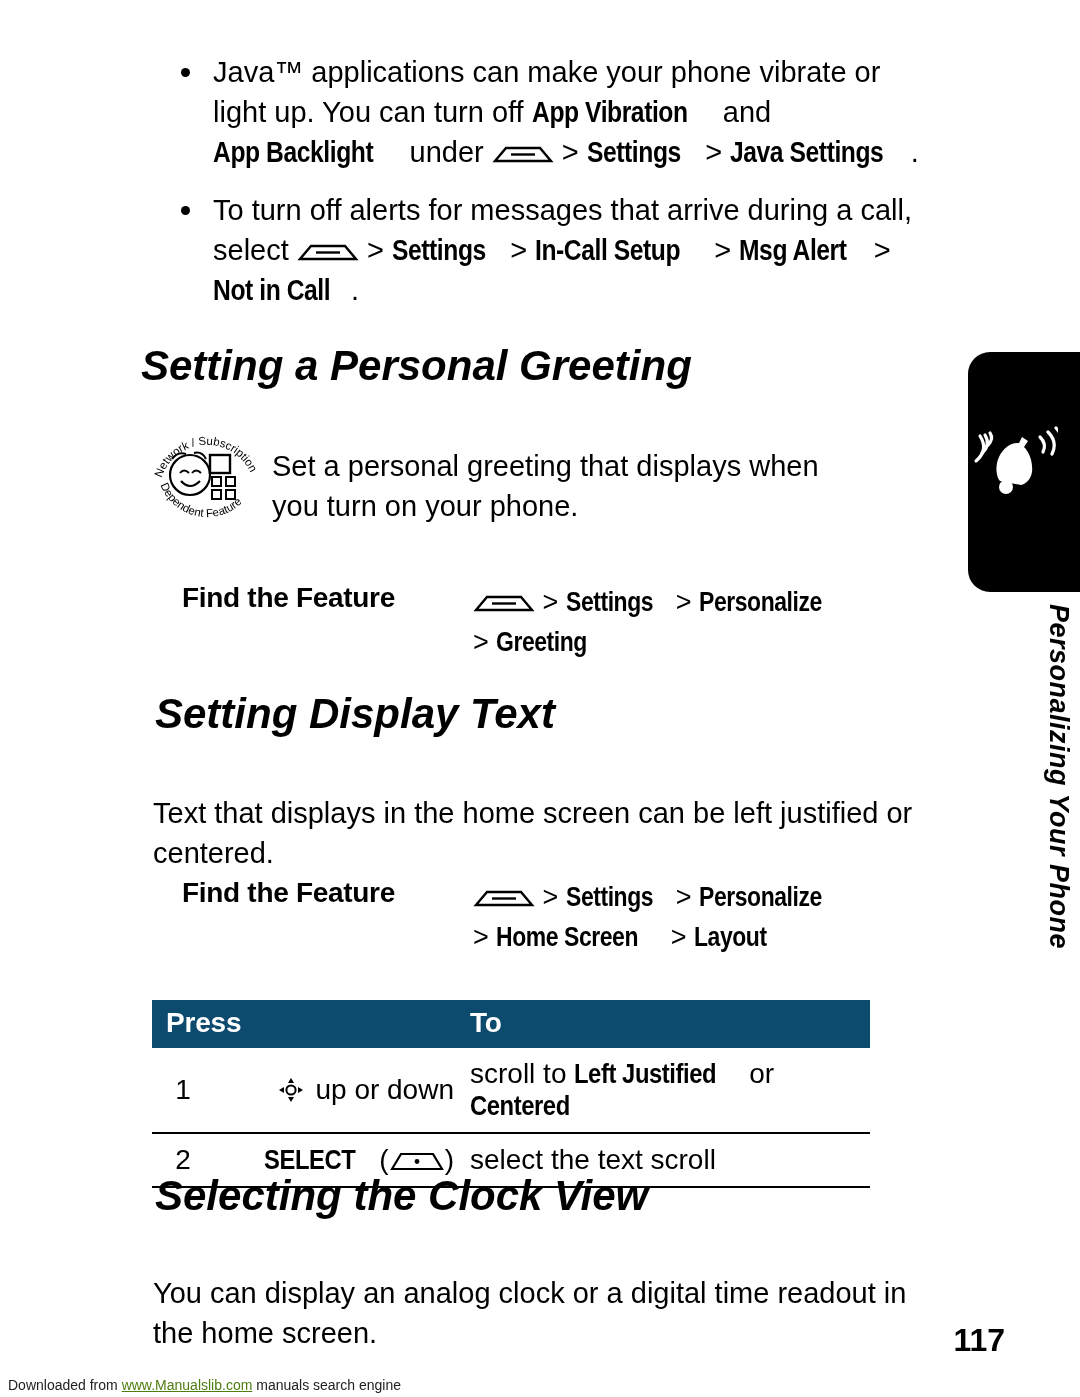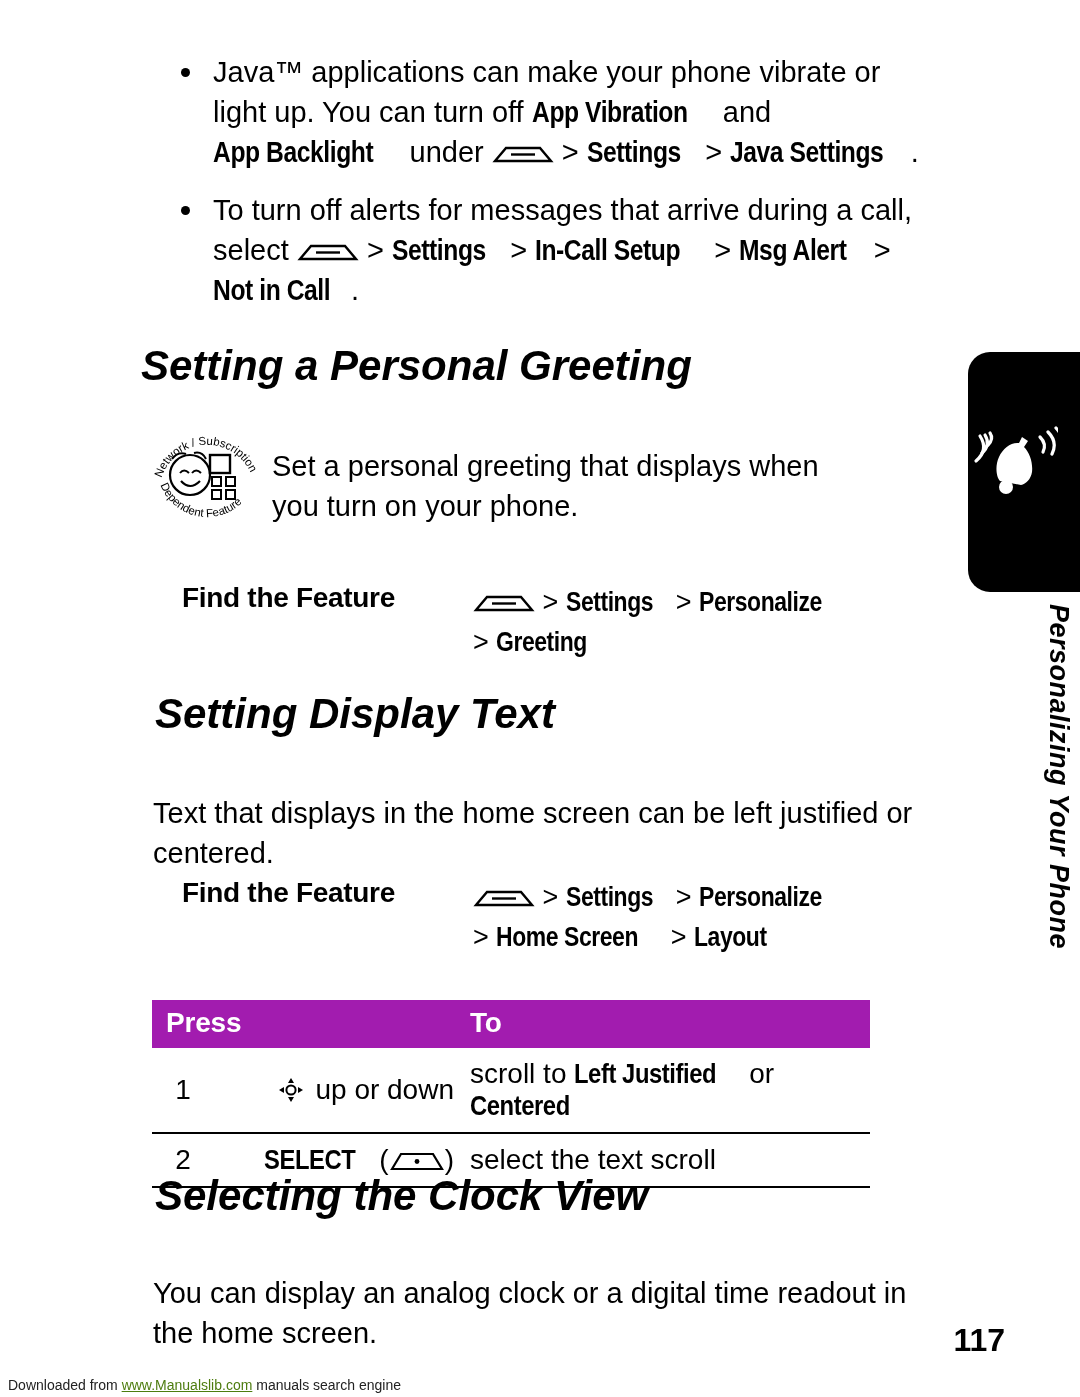--- a/index.html
+++ b/index.html
@@ -123,21 +123,21 @@
     position: absolute;
     left: 152px;
     top: 1000px;
     width: 718px;
   }
   .tbl table {
     border-collapse: collapse;
     width: 100%;
   }
   .tbl th {
-    background: #a21caf;
+    background: #0c4a6e;
     color: #fff;
     text-align: left;
     font-size: 28px;
     font-weight: bold;
     padding: 7px 0 9px 14px;
     letter-spacing: -0.2px;
   }
   .tbl th.c2 { padding-left: 16px; }
   .tbl td {
     font-size: 28px;

